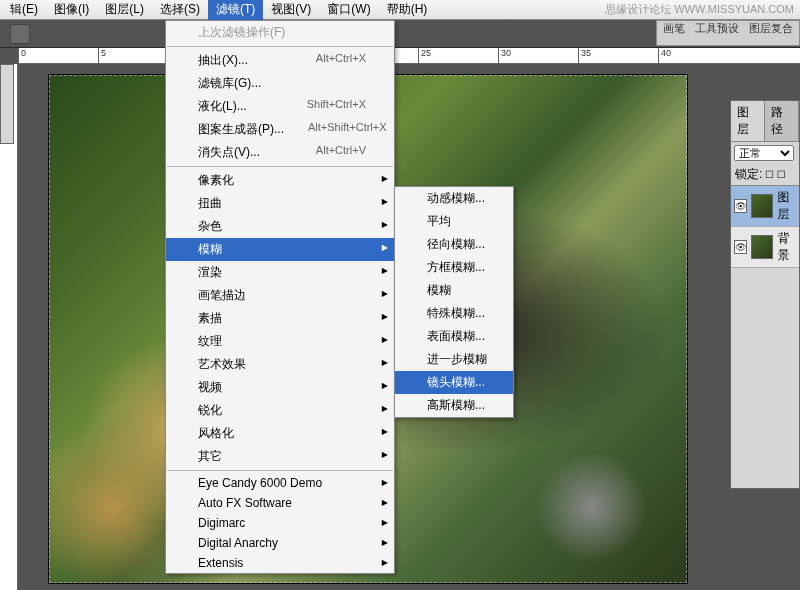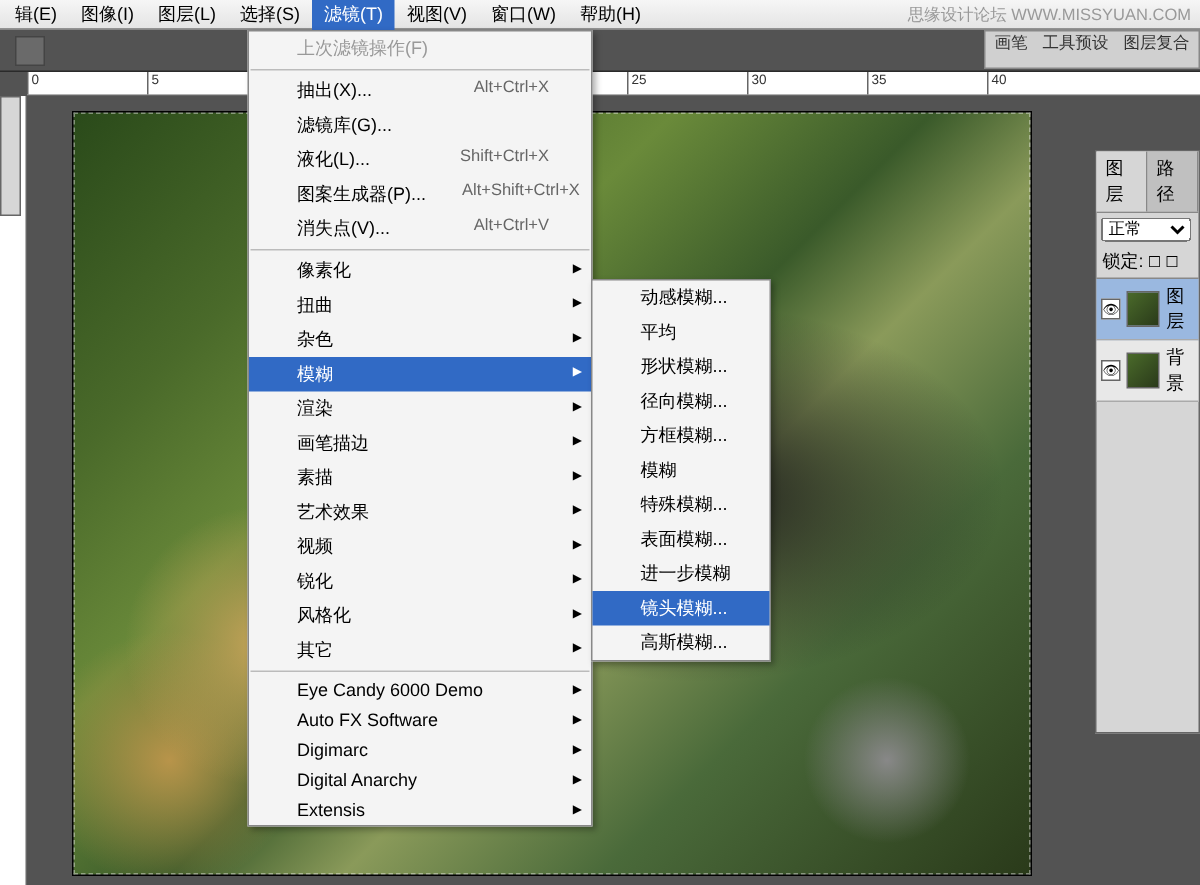--- a/index.html
+++ b/index.html
@@ -123,20 +123,23 @@
     <div class="mi arrow">
       <span>渲染</span>
     </div>
     <div class="mi arrow">
       <span>画笔描边</span>
     </div>
     <div class="mi arrow">
       <span>素描</span>
     </div>
     <div class="mi arrow">
+      <span>纹理</span>
+    </div>
+    <div class="mi arrow">
       <span>艺术效果</span>
     </div>
     <div class="mi arrow">
       <span>视频</span>
     </div>
     <div class="mi arrow">
       <span>锐化</span>
     </div>
     <div class="mi arrow">
       <span>风格化</span>
@@ -157,21 +160,20 @@
     <div class="mi arrow">
       <span>Digital Anarchy</span>
     </div>
     <div class="mi arrow">
       <span>Extensis</span>
     </div>
   </div>
 <div class="dropmenu" id="menu2">
     <div class="mi">动感模糊...</div>
     <div class="mi">平均</div>
-    <div class="mi">形状模糊...</div>
     <div class="mi">径向模糊...</div>
     <div class="mi">方框模糊...</div>
     <div class="mi">模糊</div>
     <div class="mi">特殊模糊...</div>
     <div class="mi">表面模糊...</div>
     <div class="mi">进一步模糊</div>
     <div class="mi sel">镜头模糊...</div>
     <div class="mi">高斯模糊...</div>
   </div>
 

